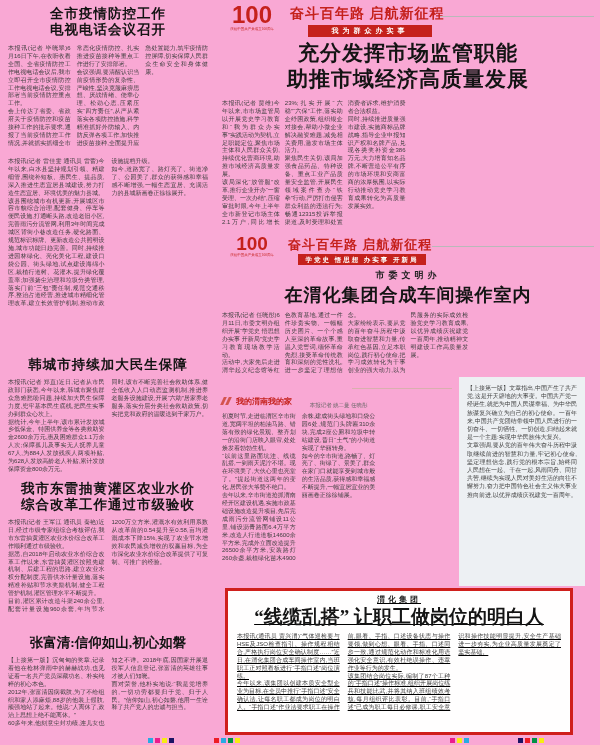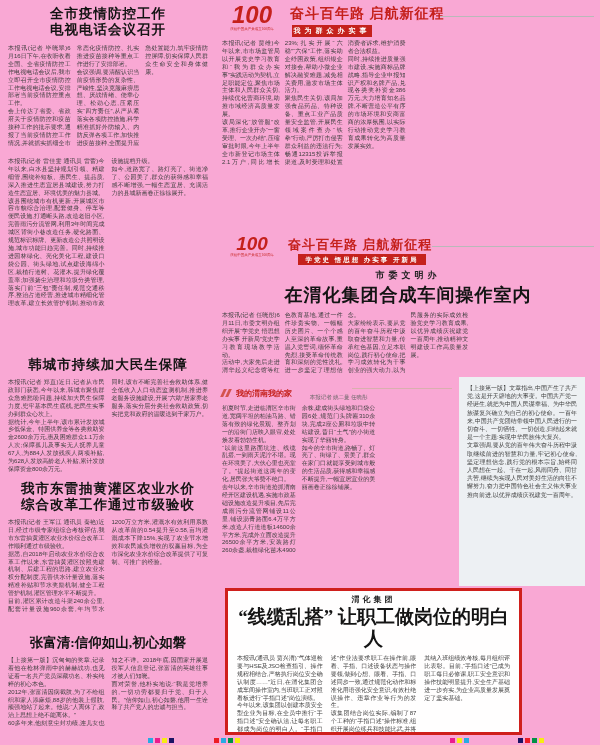--- a/index.html
+++ b/index.html
@@ -9,21 +9,21 @@
   .hl{font-weight:bold;color:#141414;text-align:center;letter-spacing:1px;
       font-family:"Liberation Serif","DejaVu Serif",serif;}
   .hl span{display:block;}
   .body-txt{color:#3e3e3e;font-size:6px;line-height:7.9px;text-align:justify;
             overflow:hidden;white-space:pre-line;column-fill:auto;
             font-family:"Liberation Sans","DejaVu Sans",sans-serif;}
   .red{color:#c5211c;}
   .redbar{background:#c5211c;color:#fff;text-align:center;
           font-family:"Liberation Serif",serif;font-weight:bold;}
   .thinline{background:#b9b9b9;height:1px;}
-  .logo-num{font-weight:bold;font-style:italic;color:#c5211c;line-height:1;
+  .logo-num{font-weight:bold;color:#c5211c;line-height:1;
             font-family:"Liberation Sans","DejaVu Sans",sans-serif;}
   .logo-cap{color:#c5211c;font-size:3.5px;line-height:4px;text-align:center;overflow:hidden;white-space:nowrap;}
   .kicker{font-weight:bold;color:#222;text-align:center;}
   .byline{color:#666;text-align:center;}
   .sidebar{background:#edf0f3;box-sizing:border-box;padding:7px 8px;}
   .redbox{border:3px solid #cf1f1c;background:#fffefe;box-sizing:border-box;}
   .slash{display:inline-block;width:3px;height:8px;background:#d4544f;
          transform:skewX(-25deg);margin-right:2px;vertical-align:middle;}
   .regmark{position:absolute;width:5px;height:5px;top:738px;}
 </style>
@@ -76,23 +76,27 @@
 据悉,自2018年启动农业水价综合改革工作以来,东雷抽黄灌区按照先建机制、后建工程的思路,建立农业水权分配制度,完善供水计量设施,落实精准补贴和节水奖励机制,健全工程管护机制,灌区管理水平不断提升。
 目前,灌区累计改造斗渠240余公里,配套计量设施960余套,年均节水1200万立方米,灌溉水有效利用系数从改革前的0.54提升至0.58,亩均灌溉成本下降15%,实现了农业节水增效和农民减负增收的双赢目标,为全市深化农业水价综合改革提供了可复制、可推广的经验。</div>
   </section>
 
   <div class="abs" style="left:228px;top:3px;width:48px;">
     <div class="logo-num" style="font-size:24px;text-align:center;">100</div>
     <div class="logo-cap">庆祝中国共产党成立100周年</div>
   </div>
   <div class="abs red" style="left:290px;top:5px;width:200px;font-size:14px;font-weight:bold;letter-spacing:1px;font-family:'Liberation Serif',serif;">奋斗百年路 启航新征程</div>
   <div class="abs thinline" style="left:440px;top:16px;width:154px;"></div>
-  <div class="abs redbar" style="left:292px;top:25px;width:80px;height:12px;font-size:7px;line-height:12px;letter-spacing:4px;">我为群众办实事</div>
+  <div class="abs redbar" style="left:308px;top:25px;width:124px;height:12px;font-size:7px;line-height:12px;letter-spacing:4px;">我为群众办实事</div>
 
   <section class="abs" style="left:222px;top:40px;width:372px;">
+    <h1 class="hl" style="font-size:21px;line-height:26px;margin:0 0 8px 0;">
+      <span>充分发挥市场监管职能</span>
+      <span>助推市域经济高质量发展</span>
+    </h1>
     <div class="body-txt" style="height:128px;columns:6;column-gap:5px;">本报讯(记者 贾维)今年以来,市市场监管局以开展党史学习教育和“我为群众办实事”实践活动为契机,立足职能定位,聚焦市场主体和人民群众关切,持续优化营商环境,助推市域经济高质量发展。
 该局深化“放管服”改革,推行企业开办“一窗受理、一次办结”,压缩审批时限,今年上半年全市新登记市场主体2.1万户,同比增长23%;扎实开展“六稳”“六保”工作,落实助企纾困政策,组织银企对接会,帮助小微企业解决融资难题,减免相关费用,激发市场主体活力。
 聚焦民生关切,该局加强食品药品、特种设备、重点工业产品质量安全监管,开展民生领域案件查办“铁拳”行动,严厉打击侵害群众利益的违法行为;畅通12315投诉举报渠道,及时受理和处置消费者诉求,维护消费者合法权益。
 同时,持续推进质量强市建设,实施商标品牌战略,指导企业申报知识产权和名牌产品,兑现各类奖补资金386万元,大力培育知名品牌,不断营造公平有序的市场环境和安商富商的浓厚氛围,以实际行动推动党史学习教育成果转化为高质量发展实效。</div>
   </section>
 
   <div class="abs" style="left:230px;top:234px;width:44px;">
     <div class="logo-num" style="font-size:19px;text-align:center;">100</div>
     <div class="logo-cap">庆祝中国共产党成立100周年</div>
   </div>
@@ -104,38 +108,38 @@
     <div class="kicker" style="font-size:9px;letter-spacing:4px;">市委文明办</div>
     <h1 class="hl" style="font-size:18px;line-height:22px;margin:2px 0 6px 0;">
       <span>在渭化集团合成车间操作室内</span>
     </h1>
     <div class="body-txt" style="height:70px;columns:6;column-gap:5px;">本报讯(记者 任晓彤)6月11日,市委文明办组织开展“学党史 悟思想 办实事 开新局”党史学习教育现场教学活动。
 活动中,大家先后走进渭华起义纪念馆等红色教育基地,通过一件件珍贵实物、一幅幅历史图片、一个个感人至深的革命故事,重温入党誓词,缅怀革命先烈,接受革命传统教育和深刻的党性洗礼,进一步坚定了理想信念。
 大家纷纷表示,要从党的百年奋斗历程中汲取奋进智慧和力量,传承红色基因,立足本职岗位,践行初心使命,把学习成效转化为干事创业的强大动力,以为民服务的实际成效检验党史学习教育成果,以优异成绩庆祝建党一百周年,推动精神文明建设工作高质量发展。</div>
   </section>
 
   <section class="abs" style="left:222px;top:383px;width:233px;">
-    <div style="height:11px;">
+    <div style="height:11px;margin-top:8px;">
       <span class="slash"></span><span class="slash"></span>
       <span class="red" style="font-size:8px;font-weight:bold;vertical-align:middle;font-family:'Liberation Sans',sans-serif;">我的渭南我的家</span>
       <span class="abs" style="left:130px;top:5px;width:100px;height:1px;background:#d9b0ae;"></span>
     </div>
     <div class="byline" style="font-size:5.5px;margin-bottom:4px;">本报记者 姚二曼 任晓彤</div>
     <div class="body-txt" style="height:152px;columns:3;column-gap:6px;">初夏时节,走进临渭区辛市街道,宽阔平坦的柏油马路、错落有致的绿化景观、整齐划一的沿街门店映入眼帘,处处焕发着勃勃生机。
 “以前这里路面坑洼、线缆乱搭,一到雨天泥泞不堪。现在环境美了,大伙心里也亮堂了。”提起街道这两年的变化,居民张大爷赞不绝口。
 去年以来,辛市街道抢抓渭南经开区建设机遇,实施市政基础设施改造提升项目,先后完成雨污分流管网铺设11公里,铺设沥青路面6.4万平方米,改造人行道道板14600余平方米,完成外立面改造提升26500余平方米,安装路灯260余盏,栽植绿化苗木4900余株,建成街头绿地和口袋公园6处,规范门头牌匾310余块,完成2座公厕和垃圾中转站建设,昔日“土气”的小街道实现了华丽转身。
 如今的辛市街道,路畅了、灯亮了、街绿了、景美了,群众在家门口就能享受到城市般的生活品质,获得感和幸福感不断提升,一幅宜居宜业的美丽画卷正徐徐铺展。</div>
   </section>
 
   <aside class="abs sidebar" style="left:459px;top:377px;width:126px;height:209px;">
     <div class="body-txt" style="height:196px;font-size:6px;line-height:8.2px;">【上接第一版】文章指出,中国产生了共产党,这是开天辟地的大事变。中国共产党一经诞生,就把为中国人民谋幸福、为中华民族谋复兴确立为自己的初心使命。一百年来,中国共产党团结带领中国人民进行的一切奋斗、一切牺牲、一切创造,归结起来就是一个主题:实现中华民族伟大复兴。
 文章强调,要从党的百年伟大奋斗历程中汲取继续前进的智慧和力量,牢记初心使命,坚定理想信念,践行党的根本宗旨,始终同人民想在一起、干在一起,风雨同舟、同甘共苦,继续为实现人民对美好生活的向往不懈努力,奋力把中国特色社会主义伟大事业推向前进,以优异成绩庆祝建党一百周年。</div>
   </aside>
 
-  <section class="abs redbox" style="left:225px;top:588px;width:297px;height:147px;">
+  <section class="abs redbox" style="left:225px;top:588px;width:348px;height:147px;text-decoration:underline;">
     <div class="kicker" style="font-size:8px;letter-spacing:3px;margin-top:3px;">渭化集团</div>
     <h1 class="hl" style="font-size:19px;line-height:22px;margin:1px 6px 5px 6px;letter-spacing:0;">
       <span>“线缆乱搭” 让职工做岗位的明白人</span>
     </h1>
     <div class="body-txt" style="height:86px;margin:0 9px;columns:3;column-gap:8px;">本报讯(通讯员 贾兴渭)“气体巡检要与HSE及JSO检查指引、操作规程相结合,严格执行岗位安全确认制度……”近日,在渭化集团合成车间操作室内,当班职工正对照看板进行“手指口述”岗位演练。
 今年以来,该集团以创建本质安全型企业为目标,在全员中推行“手指口述”安全确认法,让每名职工都成为岗位的明白人。“手指口述”作业法要求职工在操作前,眼看、手指、口述设备状态与操作要领,做到心想、眼看、手指、口述同步一致,通过规范化动作和标准化用语强化安全意识,有效杜绝误操作、违章作业等行为的发生。
 该集团结合岗位实际,编制了87个工种的“手指口述”操作标准,组织开展岗位练兵和技能比武,并将其纳入班组绩效考核,每月组织评比表彰。目前,“手指口述”已成为职工每日必修课,职工安全意识和操作技能明显提升,安全生产基础进一步夯实,为企业高质量发展奠定了坚实基础。</div>
   </section>
 
   <div id="regmarks">

